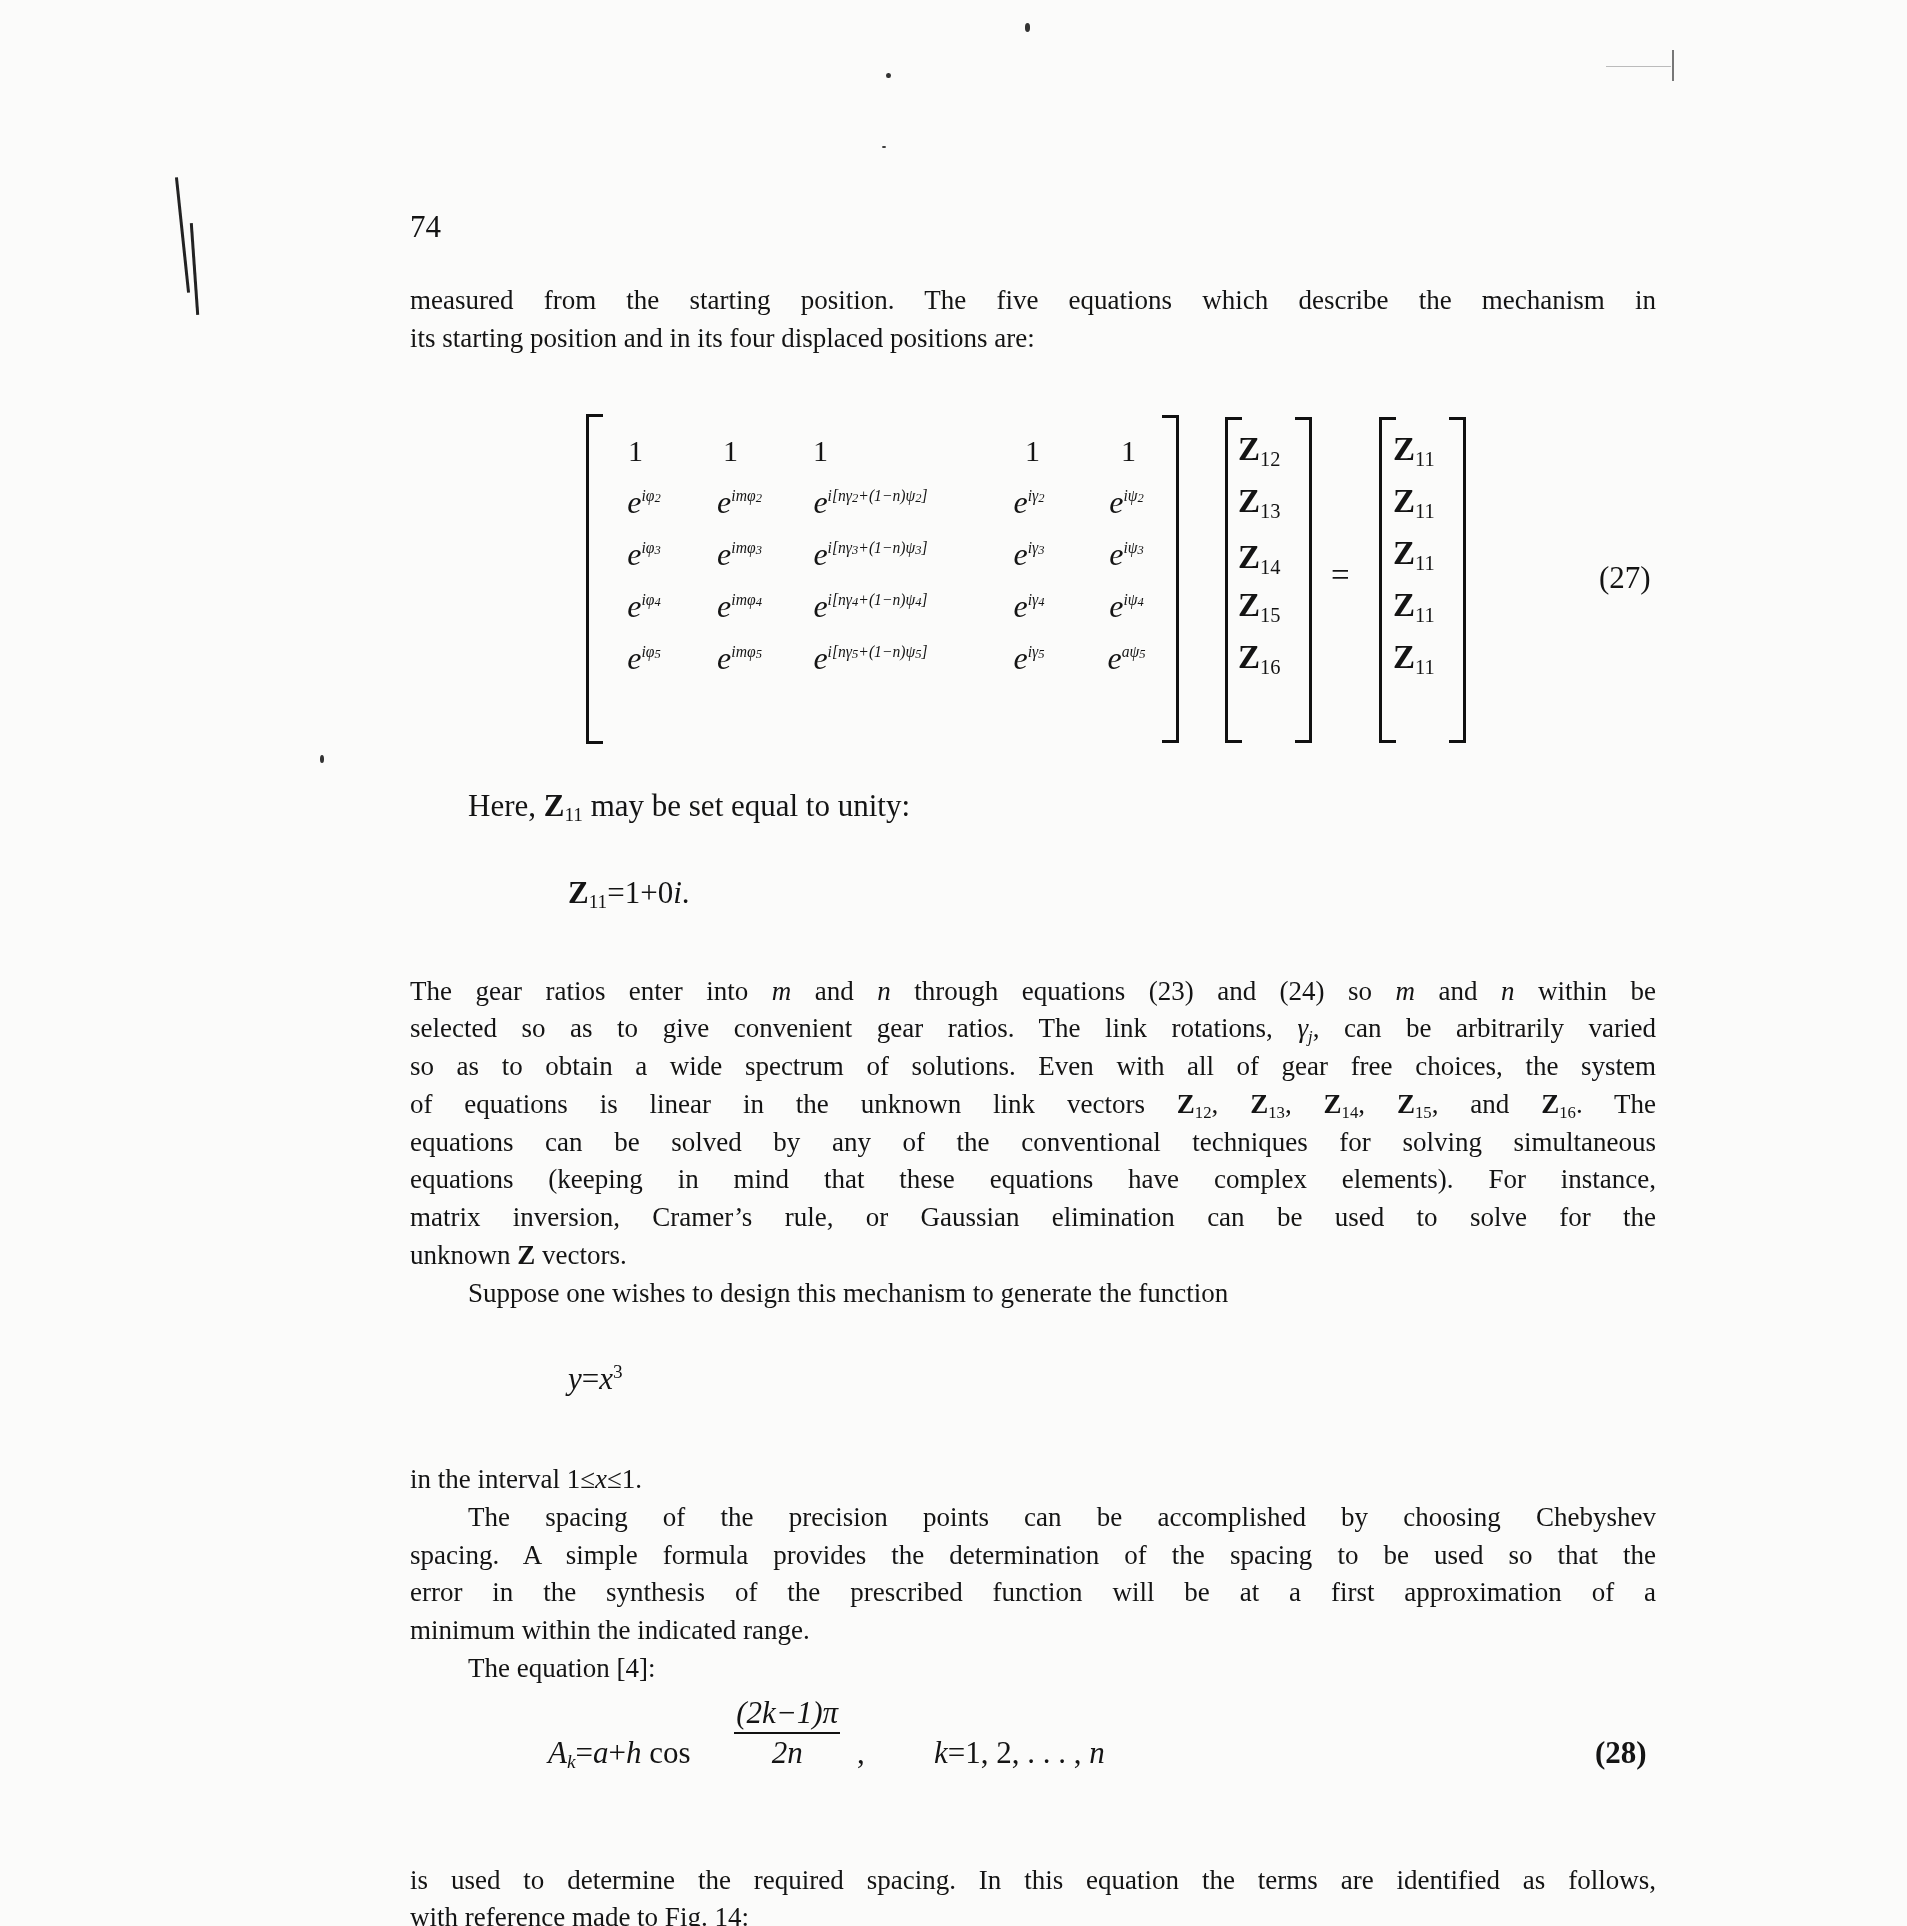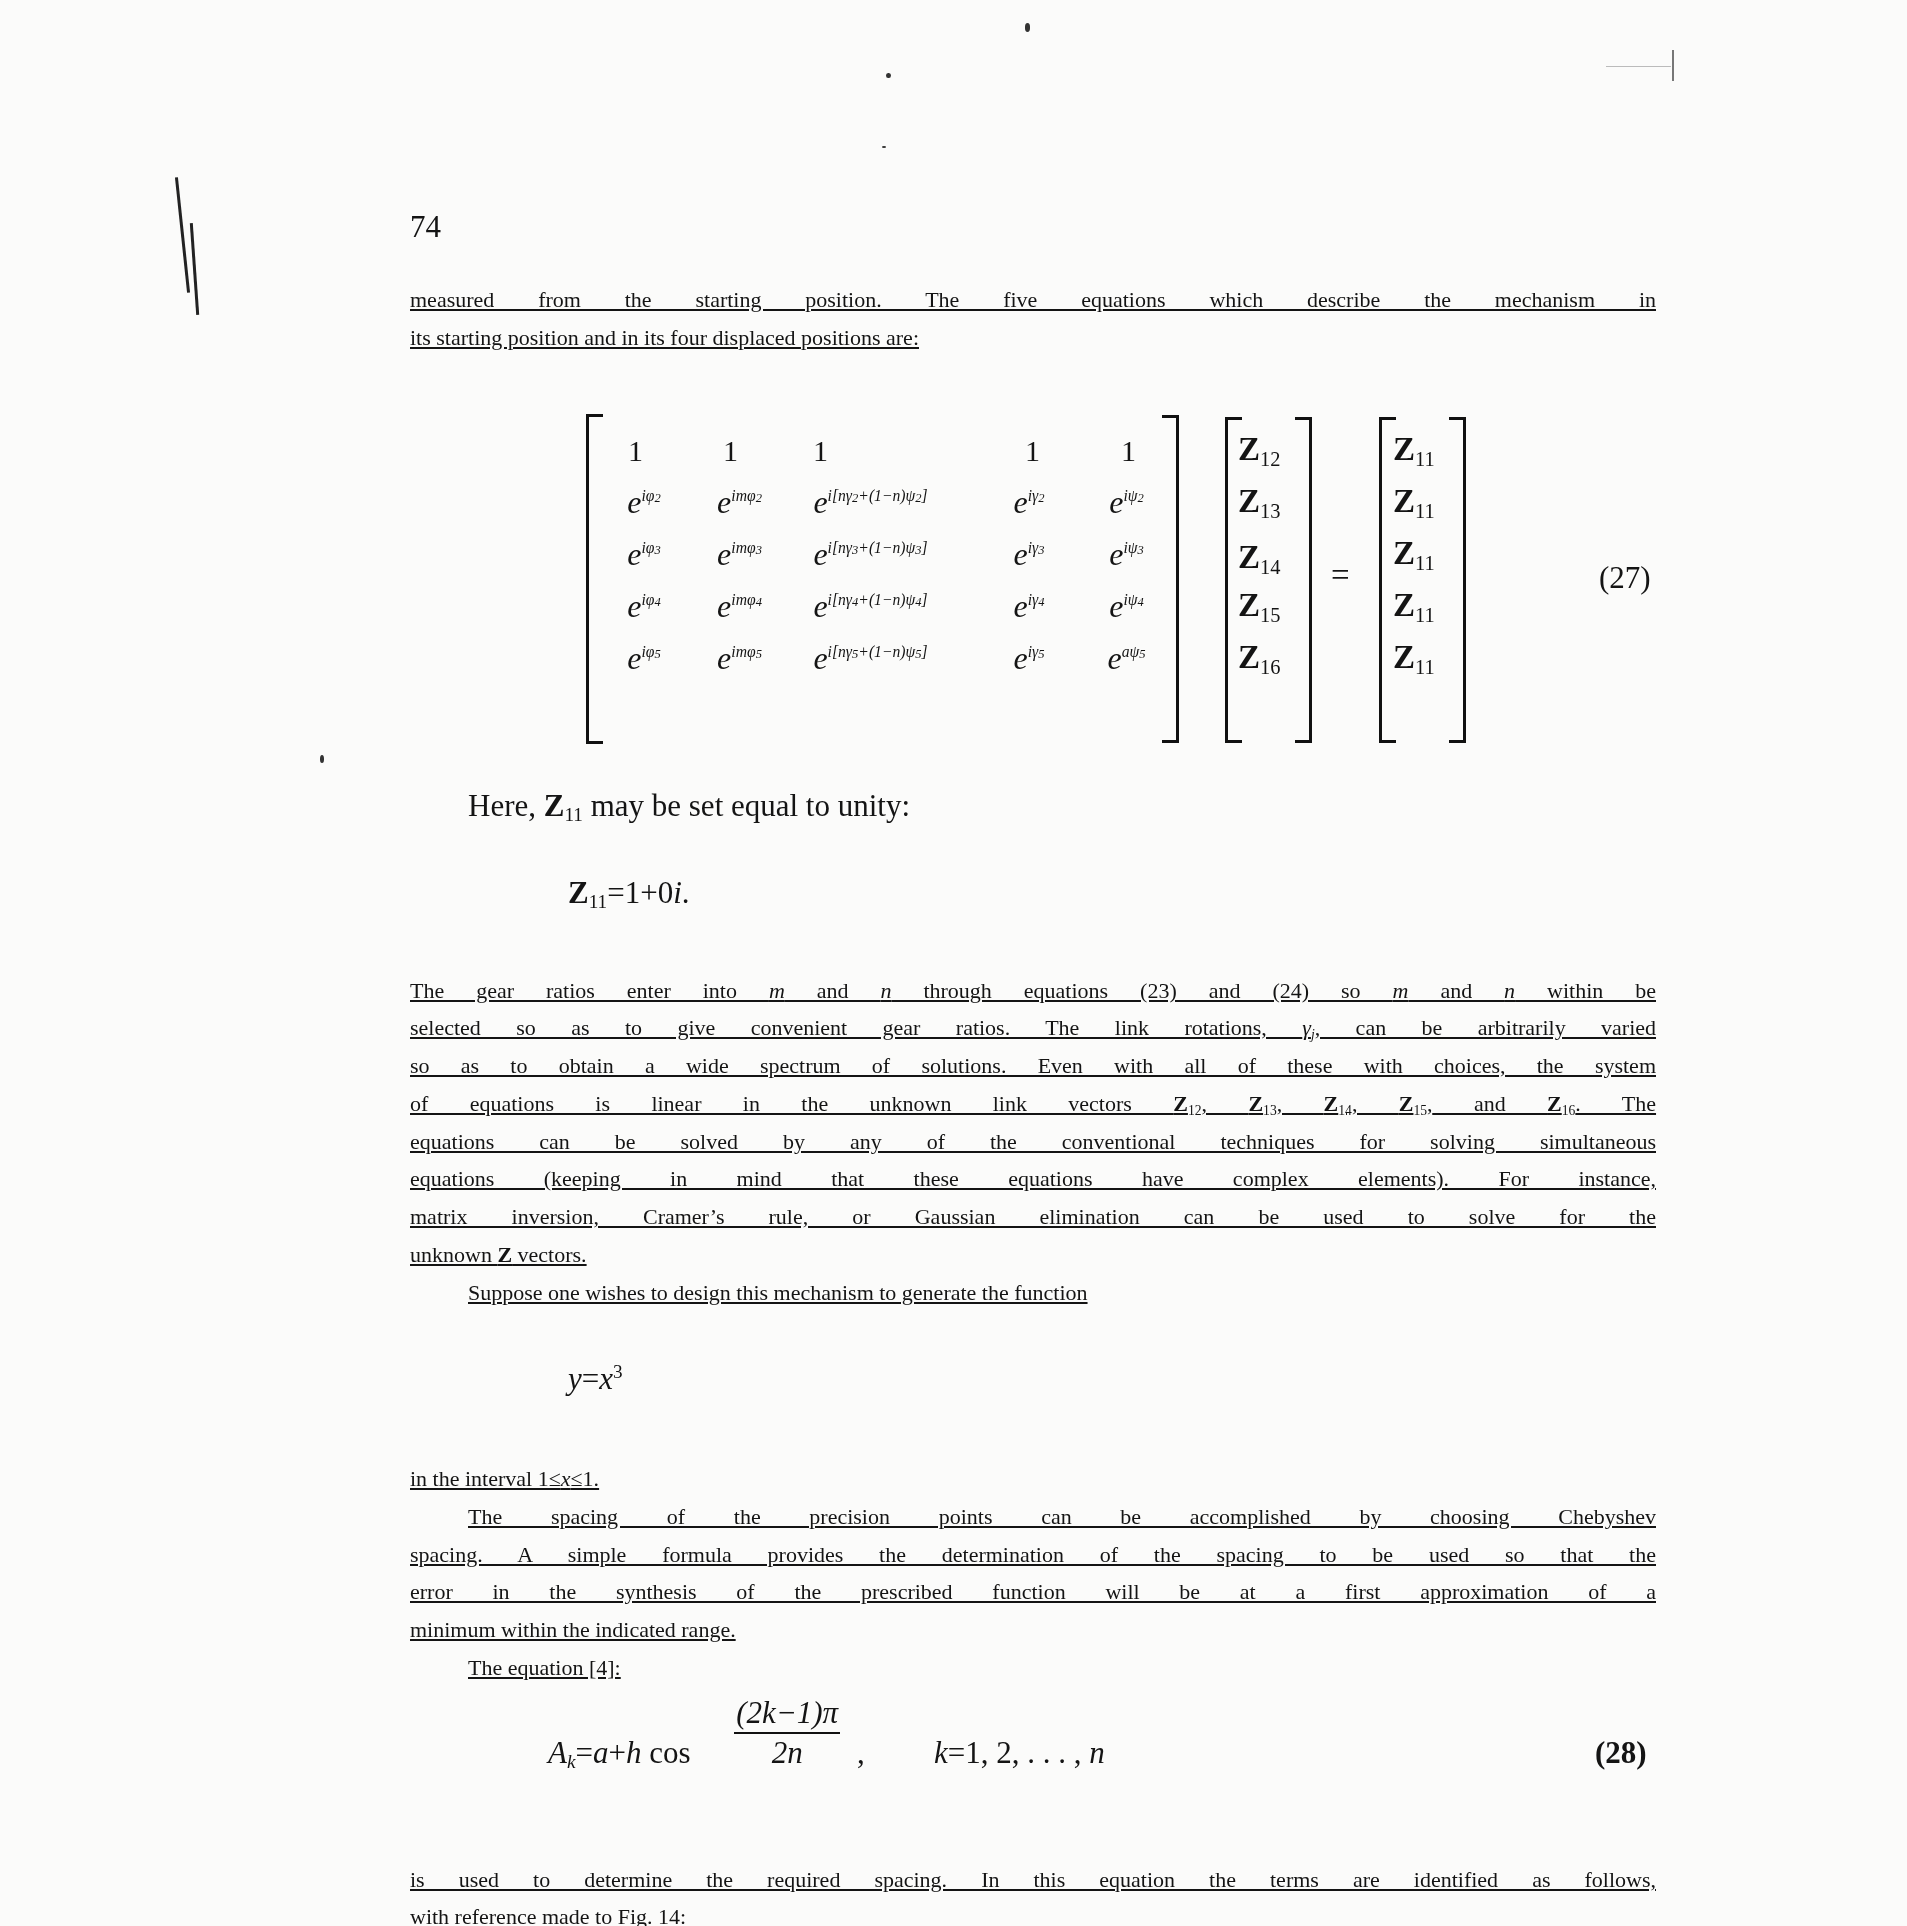--- a/index.html
+++ b/index.html
@@ -3,21 +3,21 @@
 <meta charset="utf-8">
 <style>
   html, body { margin: 0; padding: 0; background: #fbfbfa; }
   body {
     width: 1908px; height: 2483px; position: relative; overflow: hidden;
     font-family: "Liberation Serif", "DejaVu Serif", serif;
     color: #141414;
   }
   .abs { position: absolute; white-space: nowrap; }
   .txt { font-size: 31px; line-height: 38px; }
-  .para-line { position: absolute; left: 410px; width: 1246px; font-size: 22px; line-height: 38px; text-align: justify; text-align-last: justify; white-space: nowrap; text-decoration: underline; }
+  .para-line { position: absolute; left: 410px; width: 1246px; font-size: 27px; line-height: 38px; text-align: justify; text-align-last: justify; white-space: nowrap; }
   .para-line.last { text-align-last: left; }
   .indent { left: 468px !important; width: 1188px !important; }
   i, .it { font-style: italic; }
   b.vec { font-weight: bold; font-style: normal; }
   sub { font-size: 0.62em; vertical-align: -0.28em; line-height: 0; }
   sup { font-size: 0.62em; vertical-align: 0.55em; line-height: 0; }
 
   
   .bracket { position: absolute; border: 3.1px solid #111; }
   .bracket.left { border-right: none; width: 14px; }
@@ -121,21 +121,21 @@
 <div class="abs txt" style="left:568px;top:874px;">
   <b class="vec">Z</b><sub>11</sub><span>=1+0</span><i>i</i><span>.</span>
 </div>
 
 <div class="para-line" style="top:972px;">
   <span>The gear ratios enter into </span><i>m</i><span> and </span><i>n</i><span> through equations (23) and (24) so </span><i>m</i><span> and </span><i>n</i><span> within be</span>
 </div>
 <div class="para-line" style="top:1009px;">
   <span>selected so as to give convenient gear ratios.  The link rotations, </span><i>γ</i><sub class="it">j</sub><span>, can be arbitrarily varied</span>
 </div>
-<div class="para-line" style="top:1047px;">so as to obtain a wide spectrum of solutions.  Even with all of these with choices, the system</div>
+<div class="para-line" style="top:1047px;">so as to obtain a wide spectrum of solutions.  Even with all of gear free choices, the system</div>
 <div class="para-line" style="top:1085px;">
   <span>of equations is linear in the unknown link vectors </span><b class="vec">Z</b><sub>12</sub>, <b class="vec">Z</b><sub>13</sub>, <b class="vec">Z</b><sub>14</sub>, <b class="vec">Z</b><sub>15</sub>,<span> and </span><b class="vec">Z</b><sub>16</sub><span>.  The</span>
 </div>
 <div class="para-line" style="top:1123px;">equations can be solved by any of the conventional techniques for solving simultaneous</div>
 <div class="para-line" style="top:1160px;">equations (keeping in mind that these equations have complex elements).  For instance,</div>
 <div class="para-line" style="top:1198px;">matrix inversion, Cramer’s rule, or Gaussian elimination can be used to solve for the</div>
 <div class="para-line last" style="top:1236px;">
   <span>unknown </span><b class="vec">Z</b><span> vectors.</span>
 </div>
 

